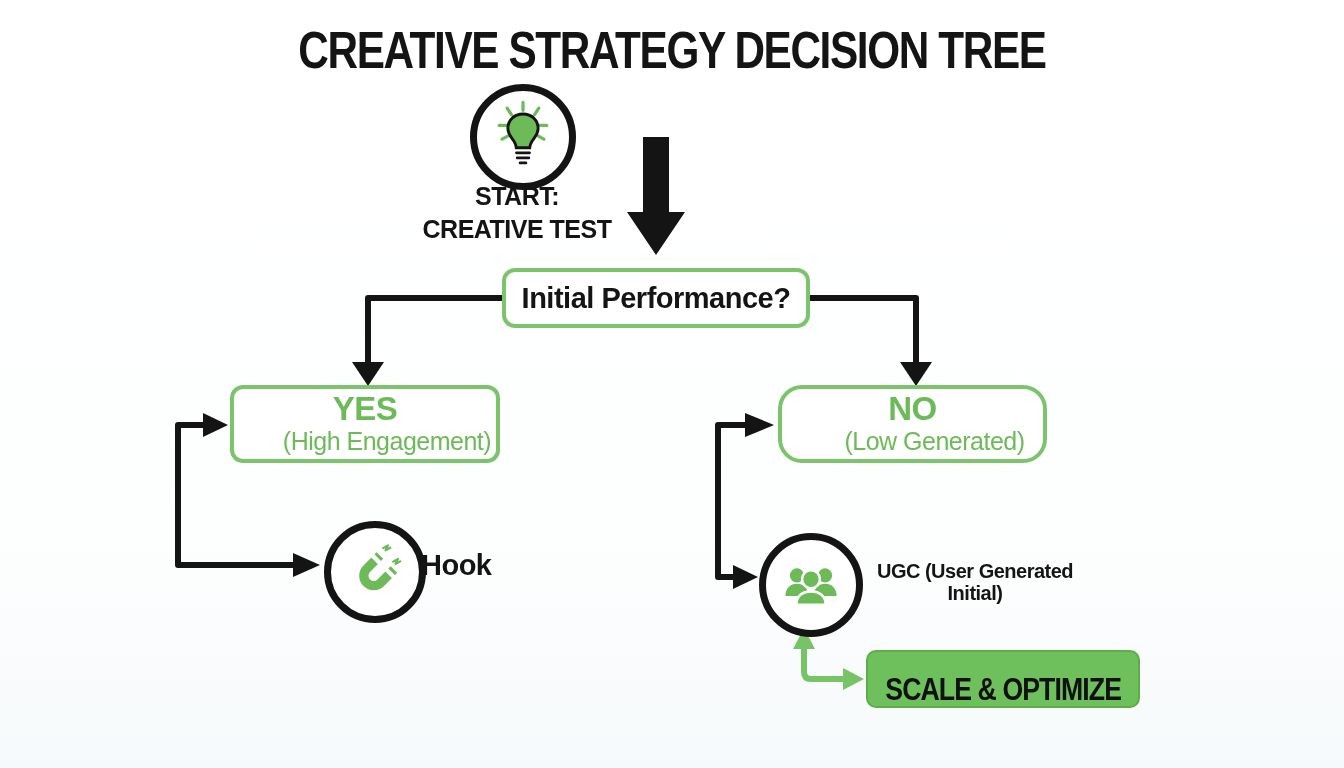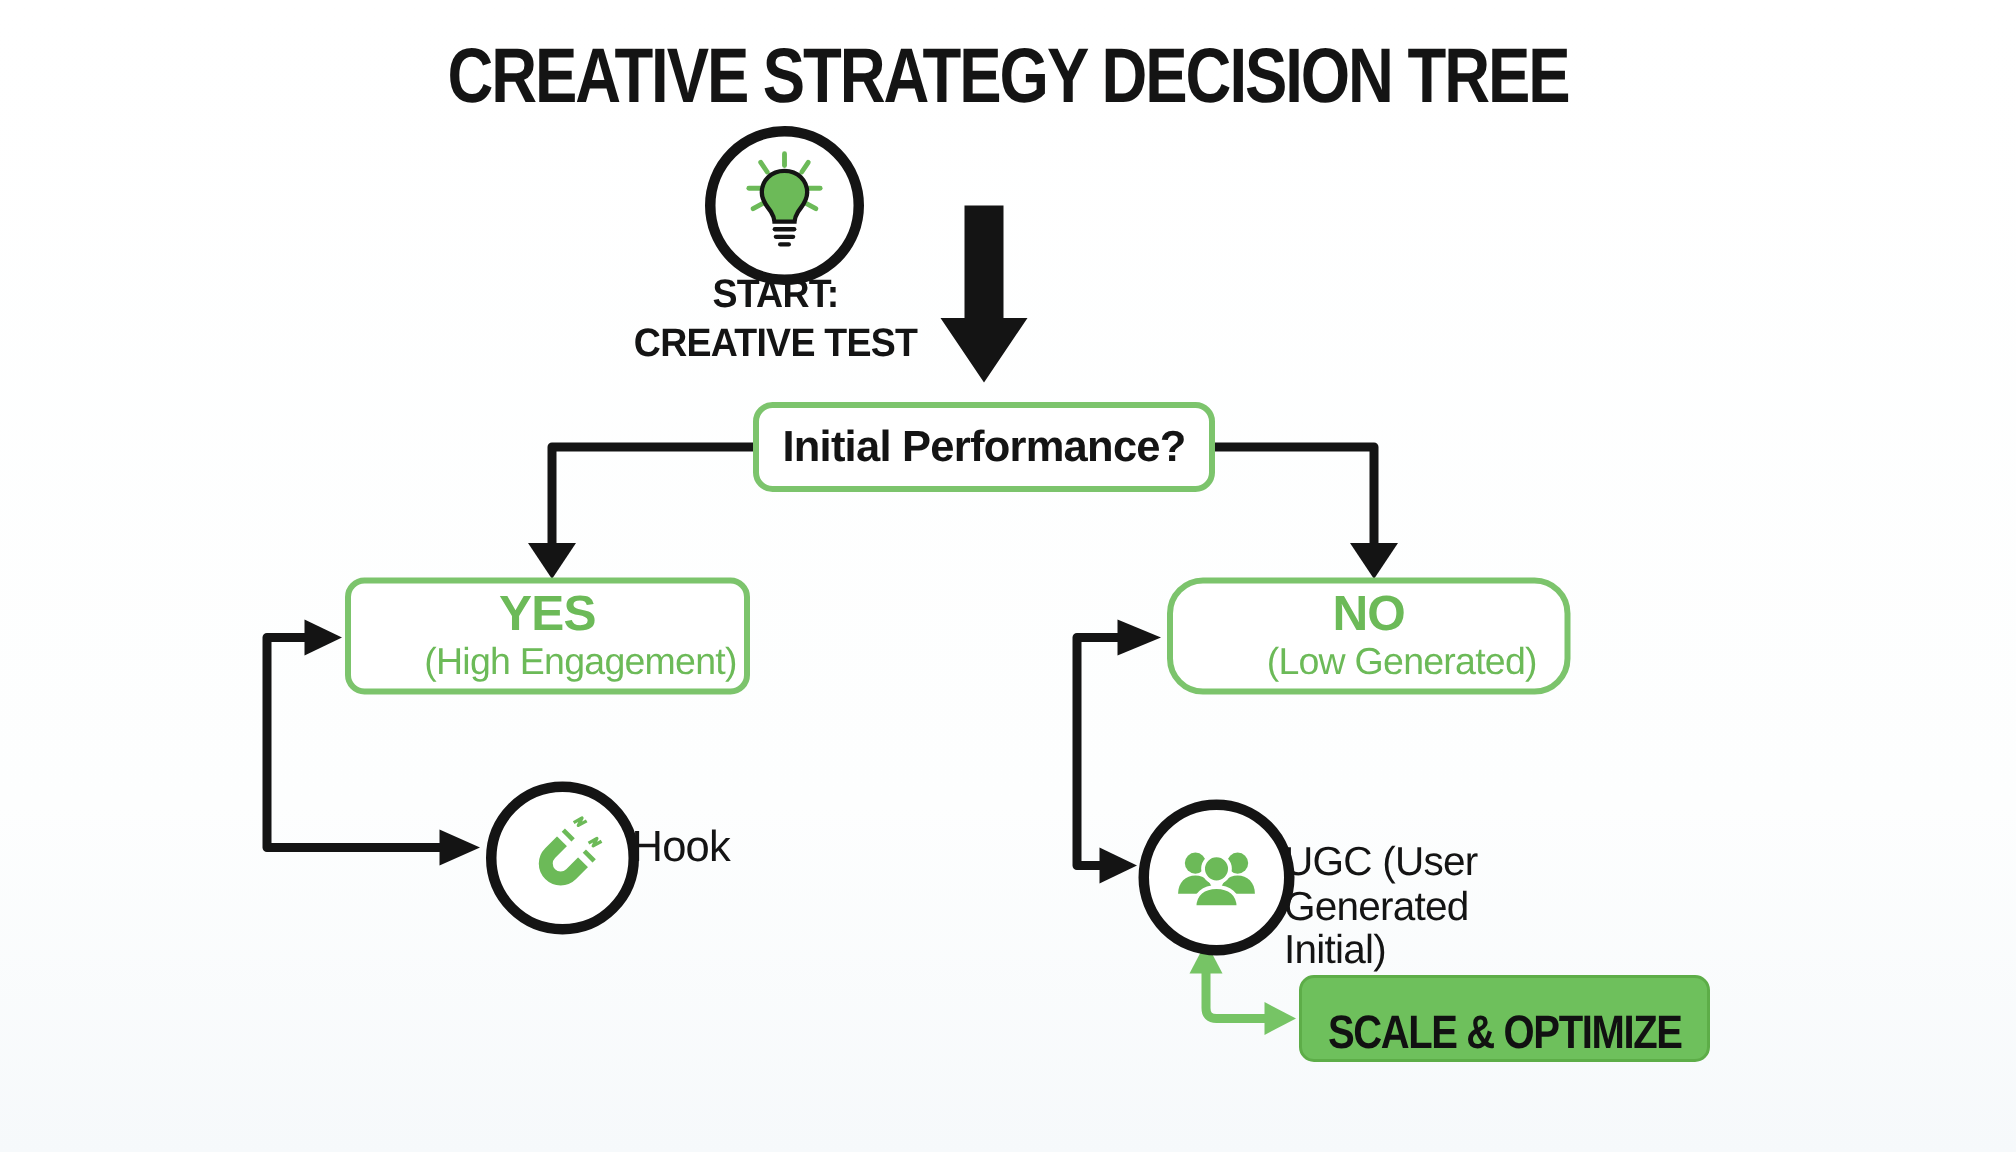--- a/index.html
+++ b/index.html
@@ -45,22 +45,22 @@
   }
   .fillbox .lbl{
     font-size:29px;font-weight:700;color:#111;letter-spacing:-1px;
     display:inline-block;transform:scale(0.92,1.08);white-space:nowrap;
   }
 
   .start-label{
     text-align:center;font-weight:700;font-size:25px;line-height:1.25;
     letter-spacing:-0.5px;transform:scaleY(1.06);transform-origin:top center;
   }
-  .node-label{font-weight:400;font-size:29px;letter-spacing:-0.5px;color:#141414;}
-  .ugc-label{line-height:1.1;font-size:27px;}
+  .node-label{font-weight:700;font-size:29px;letter-spacing:-0.5px;color:#141414;}
+  .ugc-label{text-align:center;line-height:1.1;font-size:20px;}
 </style>
 </head>
 <body>
 
 <div class="canvas">
 
   <svg class="wires abs" width="1344" height="768" viewBox="0 0 1344 768">
     <g stroke="#141414" stroke-width="6" fill="none" stroke-linejoin="round">
 
       <path d="M506 298 L368 298 L368 366"></path>

